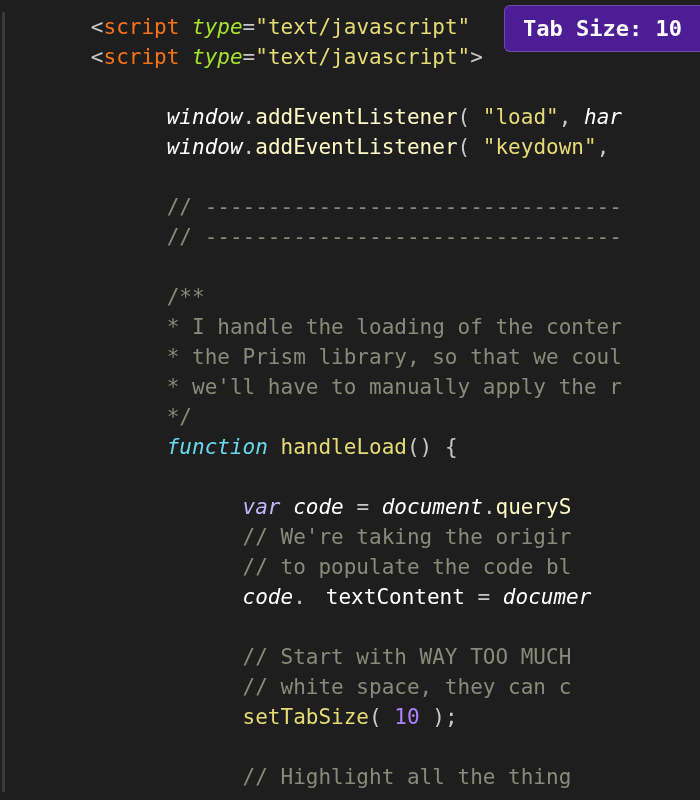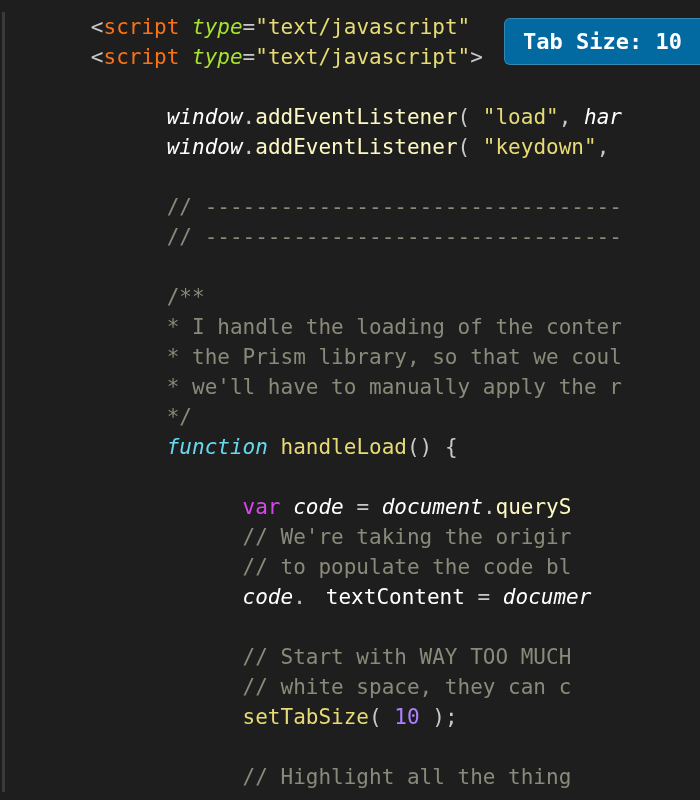--- a/index.html
+++ b/index.html
@@ -13,23 +13,23 @@
     }
     .editor {
       background: #1e1e1e;
       padding: 12px 0 0 0;
       width: 100%;
       height: 100%;
       overflow: hidden;
     }
     .badge {
       position: absolute;
-      top: 18px;
+      top: 5px;
       right: 0;
-      background: #0369a1;
+      background: #4c1d95;
       color: #ffffff;
       font-family: 'Menlo', 'Monaco', monospace;
       font-size: 22px;
       font-weight: bold;
       padding: 10px 18px;
       border-radius: 6px 0 0 6px;
       border: 1px solid rgba(255,255,255,0.2);
       border-right: none;
       z-index: 10;
     }
@@ -48,21 +48,21 @@
     .attr-name { color: #a6e22e; font-style: italic; }
     .attr-value { color: #e6db74; }
     .keyword { color: #66d9ef; font-style: italic; margin-top: 44px; }
     .func { color: #e6db74; margin-top: 10px; }
     .method { color: #fef9c3; }
     .prop { color: #ffffff; margin-left: 20px; }
     .string { color: #e6db74; }
     .comment { color: #8a8a7a; }
     .ident { color: #ffffff; font-style: italic; }
     .num { color: #ae81ff; }
-    .decl { color: #d946ef; }
+    .decl { color: #c4b5fd; font-style: italic; }
   </style>
 </head>
 <body>
 
 <div class="editor">
   <div class="badge">
     <span>Tab Size: 10</span>
   </div>
   <div class="code" id="code-area"><div><span>      </span><span class="punct">&lt;</span><span class="tag">script</span><span> </span><span class="attr-name">type</span><span class="punct">=</span><span class="attr-value">"text/javascript"</span><span> </span></div><div><span>      </span><span class="punct">&lt;</span><span class="tag">script</span><span> </span><span class="attr-name">type</span><span class="punct">=</span><span class="attr-value">"text/javascript"</span><span class="punct">&gt;</span></div><div><span> </span></div><div><span>            </span><span class="ident">window</span><span class="punct">.</span><span class="method">addEventListener</span><span class="punct">( </span><span class="string">"load"</span><span class="punct">, </span><span class="ident">har</span></div><div><span>            </span><span class="ident">window</span><span class="punct">.</span><span class="method">addEventListener</span><span class="punct">( </span><span class="string">"keydown"</span><span class="punct">,</span></div><div><span> </span></div><div><span>            </span><span class="comment">// ---------------------------------</span></div><div><span>            </span><span class="comment">// ---------------------------------</span></div><div><span> </span></div><div><span>            </span><span class="comment">/**</span></div><div><span>            </span><span class="comment">* I handle the loading of the conter</span></div><div><span>            </span><span class="comment">* the Prism library, so that we coul</span></div><div><span>            </span><span class="comment">* we'll have to manually apply the r</span></div><div><span>            </span><span class="comment">*/</span></div><div><span>            </span><span class="keyword">function</span><span> </span><span class="func">handleLoad</span><span class="punct">() {</span></div><div><span> </span></div><div><span>                  </span><span class="decl">var</span><span> </span><span class="ident">code</span><span> </span><span class="punct">=</span><span> </span><span class="ident">document</span><span class="punct">.</span><span class="method">queryS</span></div><div><span>                  </span><span class="comment">// We're taking the origir</span></div><div><span>                  </span><span class="comment">// to populate the code bl</span></div><div><span>                  </span><span class="ident">code</span><span class="punct">.</span><span class="prop">textContent</span><span> </span><span class="punct">=</span><span> </span><span class="ident">documer</span></div><div><span> </span></div><div><span>                  </span><span class="comment">// Start with WAY TOO MUCH</span></div><div><span>                  </span><span class="comment">// white space, they can c</span></div><div><span>                  </span><span class="func">setTabSize</span><span class="punct">( </span><span class="num">10</span><span class="punct"> );</span></div><div><span> </span></div><div><span>                  </span><span class="comment">// Highlight all the thing</span></div></div>
 </div>

